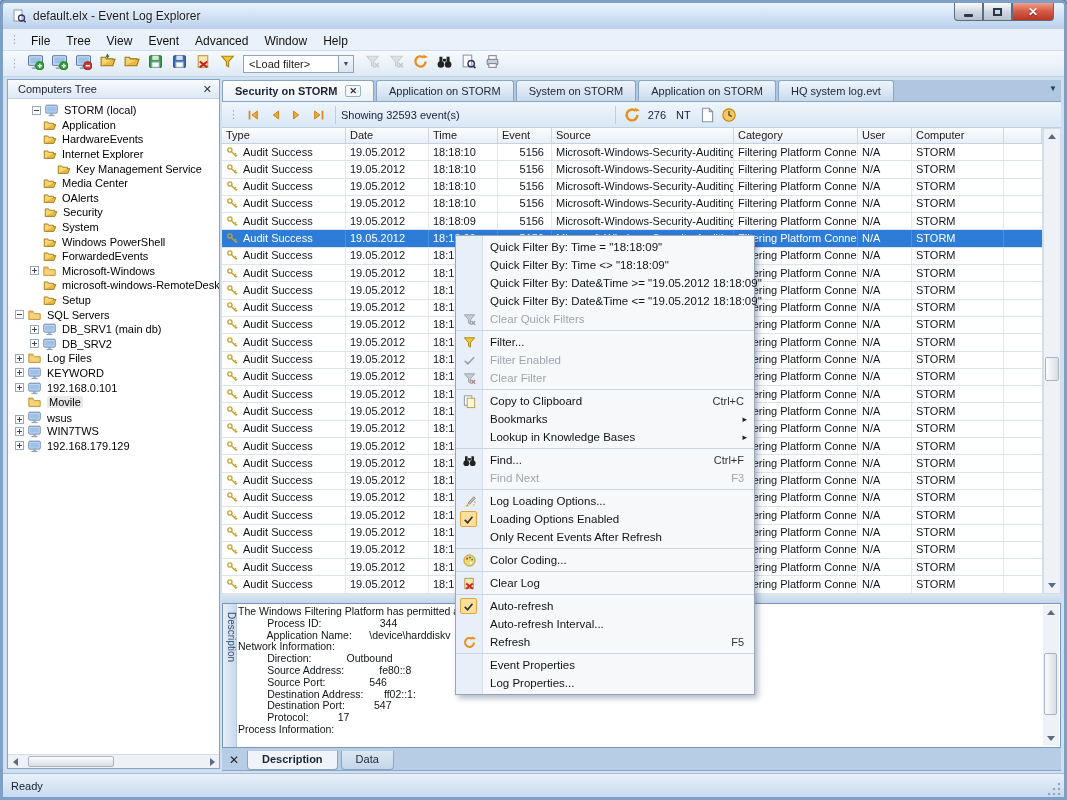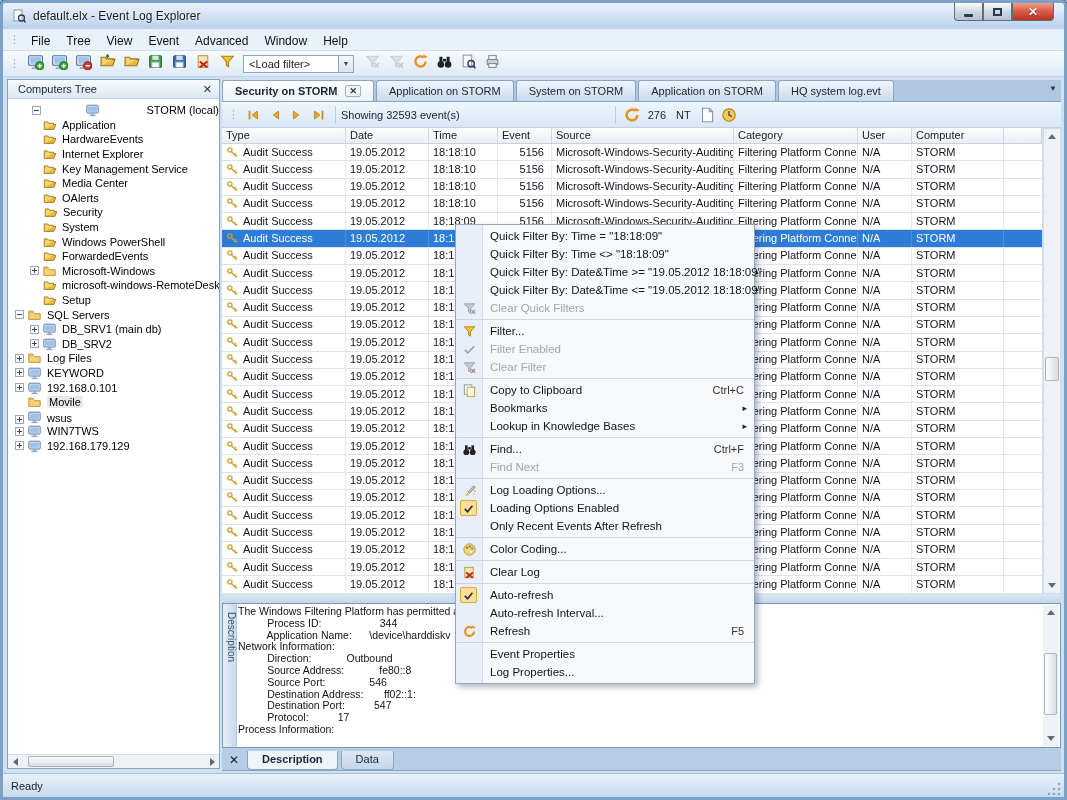--- a/index.html
+++ b/index.html
@@ -137,21 +137,21 @@
   .status-text { font-size:11px; color:#14202e; padding-left:8px; }
   .resize-grip { position:absolute; right:2px; bottom:2px; width:14px; height:14px;
     background:
       radial-gradient(circle at 11px 3px,#8fa6c0 1.4px,transparent 1.6px),
       radial-gradient(circle at 11px 8px,#8fa6c0 1.4px,transparent 1.6px),
       radial-gradient(circle at 6px 8px,#8fa6c0 1.4px,transparent 1.6px),
       radial-gradient(circle at 11px 13px,#8fa6c0 1.4px,transparent 1.6px),
       radial-gradient(circle at 6px 13px,#8fa6c0 1.4px,transparent 1.6px),
       radial-gradient(circle at 1px 13px,#8fa6c0 1.4px,transparent 1.6px); }
   
-  .ctx-menu { position:absolute; left:452px; top:221px; width:300px; z-index:50;
+  .ctx-menu { position:absolute; left:452px; top:232px; width:300px; z-index:50;
     background:#f7f8fa; border:1px solid #97a6bd; box-shadow:3px 3px 6px rgba(30,50,80,.35); padding:2px 0; }
   .ctx-menu::before { content:""; position:absolute; left:0; top:0; bottom:0; width:26px;
     background:#e8eff8; border-right:1px solid #d3dce8; }
   .ctx-item { position:relative; height:18px; display:flex; align-items:center; font-size:11.5px; color:#101418; }
   .ctx-icon { position:absolute; left:4px; top:0; width:18px; height:18px; display:flex; align-items:center; justify-content:center; }
   .ctx-icon svg { width:15px; height:15px; }
   .ctx-icon.boxed { border:1px solid #e0a73c; background:#fbdf9d; border-radius:2px; width:17px; height:16px; left:4px; top:1px; }
   .ctx-label { margin-left:34px; white-space:nowrap; }
   .ctx-shortcut { position:absolute; right:10px; font-size:11px; color:#333; }
   .ctx-sub { position:absolute; right:7px; font-size:9px; color:#222; }
@@ -306,21 +306,21 @@
         </span>
       </span>
   </div>
 
   <div class="left-panel">
     <div class="lp-header">
       <span class="lp-title">Computers Tree</span>
       <span class="lp-close">✕</span>
     </div>
     <div class="tree" id="tree">
-        <div class="tree-row" style="padding-left: 24px; justify-content: space-between;">
+        <div class="tree-row" style="padding-left: 24px;">
           <span class="expander"></span>
           <span class="tree-icon"><svg viewBox="0 0 16 16" xmlns="http://www.w3.org/2000/svg">
               <rect x="1.5" y="2.5" width="13" height="9" rx="1" fill="#dce9f8" stroke="#53709a"></rect>
               <rect x="3" y="4" width="10" height="6" fill="#9ec1e8"></rect>
               <rect x="6.5" y="11.5" width="3" height="2" fill="#8ea6c4"></rect>
               <rect x="4.5" y="13.5" width="7" height="1.5" fill="#8ea6c4"></rect>
             </svg></span>
           <span class="tree-label">STORM (local)</span>
         </div>
         <div class="tree-row" style="padding-left: 22px;">
@@ -340,21 +340,21 @@
           <span class="tree-label">HardwareEvents</span>
         </div>
         <div class="tree-row" style="padding-left: 22px;">
           <span class="exp-space"></span>
           <span class="tree-icon"><svg viewBox="0 0 16 16" xmlns="http://www.w3.org/2000/svg">
               <path d="M2 13l2.2-5.5h11L13 13z" fill="#e8b93e" stroke="#9a7415"></path>
               <path d="M2 13V4.5h4l1 1.5h5.5v1.5" fill="#f6d470" stroke="#9a7415"></path>
             </svg></span>
           <span class="tree-label">Internet Explorer</span>
         </div>
-        <div class="tree-row" style="padding-left: 22px;">
+        <div class="tree-row" style="padding-left: 36px;">
           <span class="exp-space"></span>
           <span class="tree-icon"><svg viewBox="0 0 16 16" xmlns="http://www.w3.org/2000/svg">
               <path d="M2 13l2.2-5.5h11L13 13z" fill="#e8b93e" stroke="#9a7415"></path>
               <path d="M2 13V4.5h4l1 1.5h5.5v1.5" fill="#f6d470" stroke="#9a7415"></path>
             </svg></span>
           <span class="tree-label">Key Management Service</span>
         </div>
         <div class="tree-row" style="padding-left: 22px;">
           <span class="exp-space"></span>
           <span class="tree-icon"><svg viewBox="0 0 16 16" xmlns="http://www.w3.org/2000/svg">

